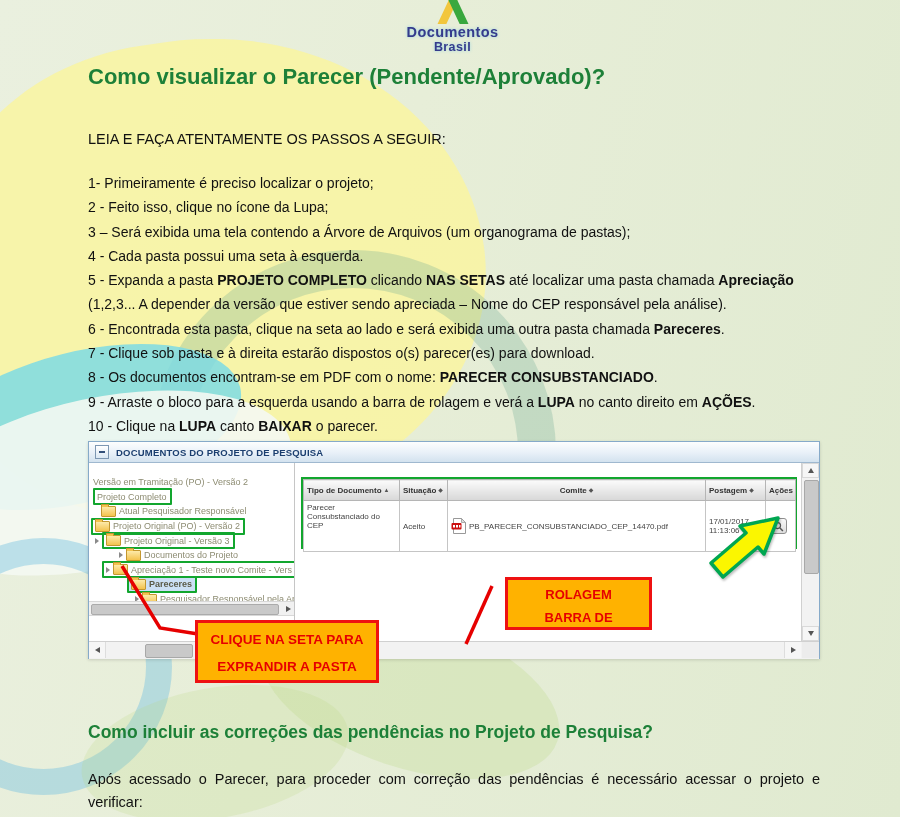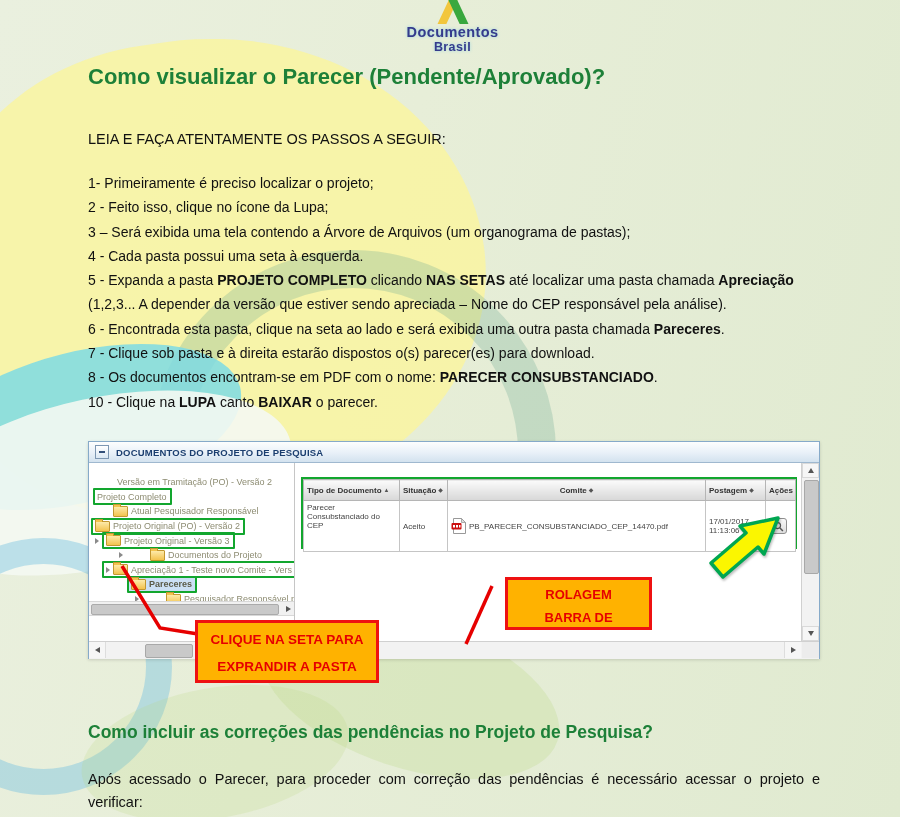--- a/index.html
+++ b/index.html
@@ -55,21 +55,21 @@
   .tree{position:absolute;left:0;top:0;bottom:0;width:206px;border-right:1px solid #c6c6c6;
         padding-top:12px;overflow:hidden;box-sizing:border-box;}
   .trow{height:14.6px;display:flex;align-items:center;white-space:nowrap;font-size:9px;
         color:#8d8c72;cursor:pointer;}
   .tgl{width:0;height:0;border-left:4px solid #8a8a8a;border-top:3px solid transparent;
        border-bottom:3px solid transparent;margin-right:3px;flex:none;cursor:pointer;}
   .folder{width:13px;height:9px;background:linear-gradient(#fdeaa9,#f3c34e);
           border:1px solid #c3972f;border-radius:1px;position:relative;margin-right:3px;flex:none;}
   .folder::before{content:"";position:absolute;top:-3px;left:-1px;width:6px;height:2px;
           background:#f3c34e;border:1px solid #c3972f;border-bottom:none;border-radius:1px 1px 0 0;}
-  .grp{display:inline-flex;align-items:center;height:13px;margin-left:24px;}
+  .grp{display:inline-flex;align-items:center;height:13px;}
   .gbox{display:inline-flex;align-items:center;height:13px;border:2px solid #12a62e;
         padding:0 3px 0 2px;border-radius:1px;}
   .sel{background:#cce0f5;}
   .sel .tlbl{font-weight:bold;color:#5a5a48;}
   .tree-hscroll{position:absolute;left:0;top:138px;width:205px;height:13px;background:#f1f1f1;
         border-top:1px solid #d8d8d8;border-bottom:1px solid #d8d8d8;cursor:pointer;}
   .tree-hthumb{position:absolute;left:2px;top:1.5px;width:186px;height:9px;background:#c9c9c9;
         border:1px solid #ababab;border-radius:2px;}
   .tri-right{position:absolute;right:3px;top:3.5px;width:0;height:0;border-top:3.5px solid transparent;
         border-bottom:3.5px solid transparent;border-left:5px solid #555;}
@@ -148,20 +148,21 @@
   <div class="steps">
     <div class="step"><span>1- Primeiramente é preciso localizar o projeto;</span></div>
     <div class="step"><span>2 - Feito isso, clique no ícone da Lupa;</span></div>
     <div class="step"><span>3 – Será exibida uma tela contendo a Árvore de Arquivos (um organograma de pastas);</span></div>
     <div class="step"><span>4 - Cada pasta possui uma seta à esquerda.</span></div>
     <div class="step"><span>5 - Expanda a pasta </span><b>PROJETO COMPLETO</b><span> clicando </span><b>NAS SETAS</b><span> até localizar uma pasta chamada </span><b>Apreciação</b></div>
     <div class="step"><span>(1,2,3... A depender da versão que estiver sendo apreciada – Nome do CEP responsável pela análise).</span></div>
     <div class="step"><span>6 - Encontrada esta pasta, clique na seta ao lado e será exibida uma outra pasta chamada </span><b>Pareceres</b><span>.</span></div>
     <div class="step"><span>7 - Clique sob pasta e à direita estarão dispostos o(s) parecer(es) para download.</span></div>
     <div class="step"><span>8 - Os documentos encontram-se em PDF com o nome: </span><b>PARECER CONSUBSTANCIADO</b><span>.</span></div>
+    <div class="step"><span>9 - Arraste o bloco para a esquerda usando a barra de rolagem e verá a </span><b>LUPA</b><span> no canto direito em </span><b>AÇÕES</b><span>.</span></div>
     <div class="step"><span>10 - Clique na </span><b>LUPA</b><span> canto </span><b>BAIXAR</b><span> o parecer.</span></div>
   </div>
 
   <div class="panel">
     <div class="p-header">
       <span class="collapse-btn">
           <span class="minus"></span>
         </span>
       <span class="p-title">DOCUMENTOS DO PROJETO DE PESQUISA</span>
     </div>
@@ -171,21 +172,21 @@
         <div class="trow" style="padding-left:4px">
           <span class="grp">
               <span class="tlbl">Versão em Tramitação (PO) - Versão 2</span>
             </span>
         </div>
         <div class="trow" style="padding-left:4px">
           <span class="gbox">
               <span class="tlbl">Projeto Completo</span>
             </span>
         </div>
-        <div class="trow" style="">
+        <div class="trow" style="padding-left:12px">
           <span class="grp">
               <span class="folder"></span>
               <span class="tlbl">Atual Pesquisador Responsável</span>
             </span>
         </div>
         <div class="trow" style="padding-left:2px">
           <span class="gbox">
               <span class="folder"></span>
               <span class="tlbl">Projeto Original (PO) - Versão 2</span>
             </span>

